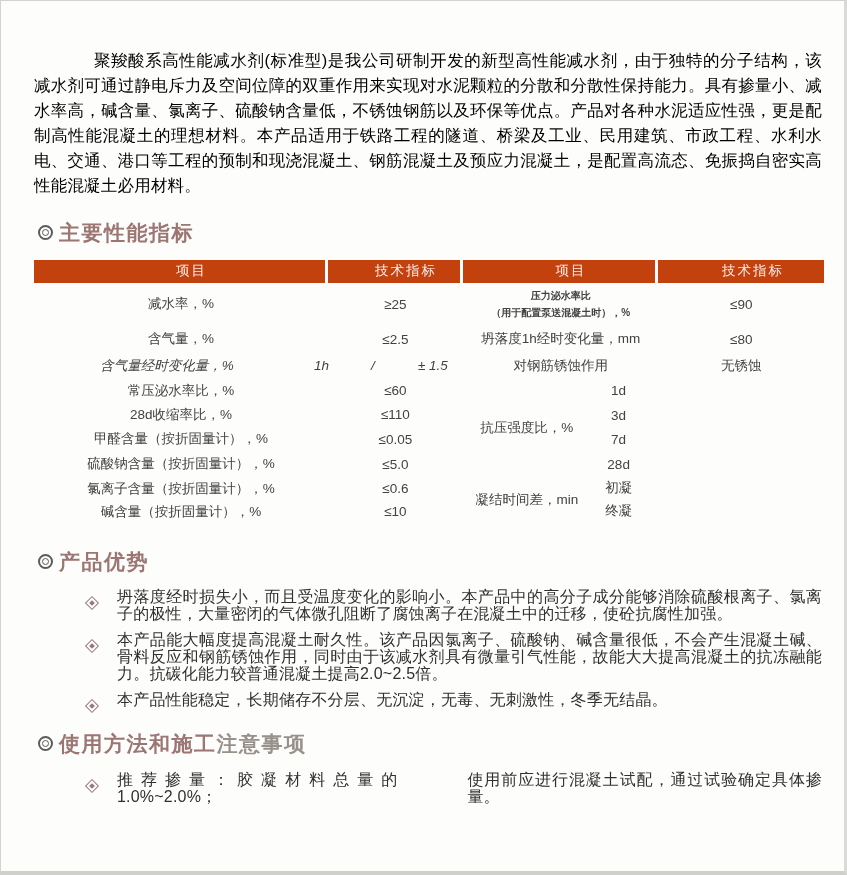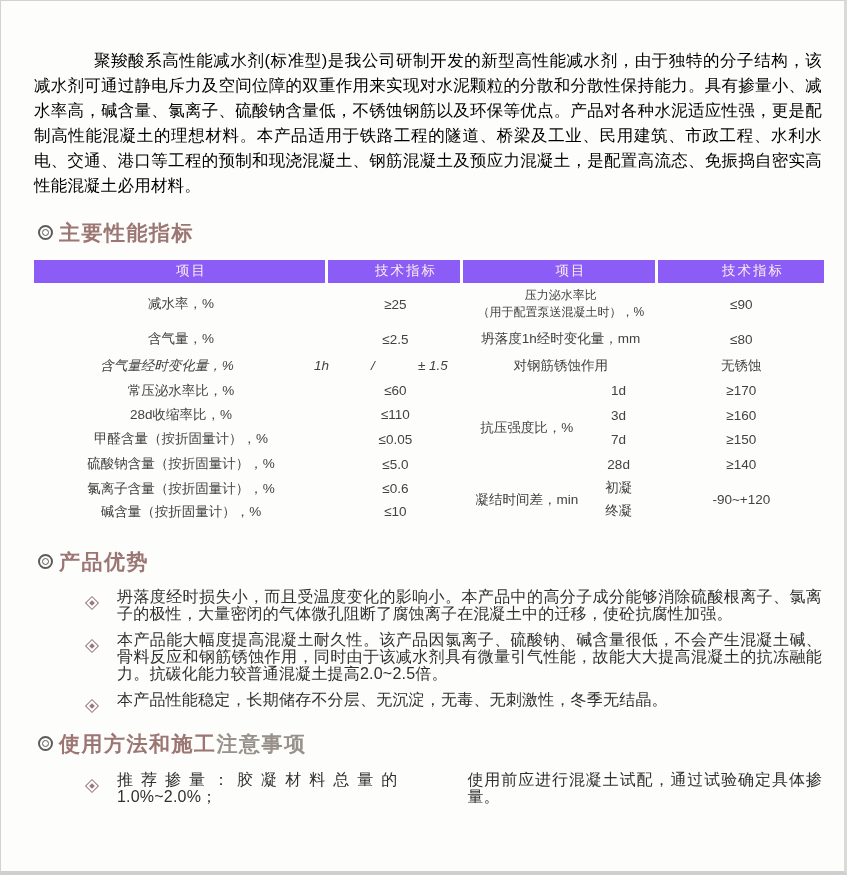--- a/index.html
+++ b/index.html
@@ -44,21 +44,21 @@
   .sec-title{
     font-size:21px;font-weight:bold;
     color:#9b7672;letter-spacing:1.5px;
   }
   .sec-title .fade{color:#98918a;}
   
   .ptable{margin-top:13px;width:790px;font-size:13.5px;color:#424242;}
   .thead{display:flex;height:23px;}
   .th{
     box-sizing:border-box;height:23px;
-    background:#8b5cf6;
+    background:#c2410c;
     color:#faeef0;
     display:flex;align-items:center;justify-content:center;
     font-size:13.5px;letter-spacing:2px;padding-left:24px;
   }
   .th1{width:37.2%;border-right:3px solid #fff;}
   .th2{width:17.1%;border-right:3px solid #fff;}
   .th3{width:24.7%;border-right:3px solid #fff;}
   .th4{width:21.0%;}
   .tbody{display:flex;}
   .half-l{width:54.3%;}
@@ -67,21 +67,21 @@
   .lc1{width:68.5%;display:flex;align-items:center;justify-content:center;text-align:center;}
   .lc2{width:31.5%;display:flex;align-items:center;justify-content:center;}
   .lrow-split{display:flex;align-items:center;font-style:italic;}
   .ls-label{width:62%;text-align:center;}
   .ls-time{width:10%;text-align:center;}
   .ls-slash{width:14%;text-align:center;}
   .ls-val{width:14%;text-align:center;}
   .rrow{display:flex;}
   .rc3{width:54.2%;display:flex;align-items:center;justify-content:center;text-align:center;}
   .rc4{width:45.8%;display:flex;align-items:center;justify-content:center;}
-  .r1-label{line-height:17px;font-size:12px;}
+  .r1-label{line-height:17px;font-size:10px;font-weight:bold;}
   .grp{display:flex;}
   .grp .glabel{flex:1;display:flex;align-items:center;justify-content:center;text-align:center;}
   .grp .gsub{width:56px;margin-right:12px;display:flex;flex-direction:column;}
   .grp .gsub span{flex:1;display:flex;align-items:center;justify-content:center;}
   .grp-vals{display:flex;flex-direction:column;}
   .grp-vals span{flex:1;display:flex;align-items:center;justify-content:center;}
   
   .bullets{margin-top:12px;}
   .bullet{display:flex;margin-bottom:9px;}
   .bullet .dwrap{flex:0 0 auto;width:30px;margin-left:53px;padding-top:10px;}
@@ -189,37 +189,30 @@
         <div class="rrow" style="height:98px">
           <div class="rc3 grp" style="display:flex;align-items:stretch;">
             <div class="glabel">抗压强度比，%</div>
             <div class="gsub">
               <span>1d</span>
               <span>3d</span>
               <span>7d</span>
               <span>28d</span>
             </div>
           </div>
-          <div class="rc4 grp-vals">
-            <span>≥170</span>
-            <span>≥160</span>
-            <span>≥150</span>
-            <span>≥140</span>
-          </div>
         </div>
 
         <div class="rrow" style="height:46px">
           <div class="rc3 grp" style="display:flex;align-items:stretch;">
             <div class="glabel">凝结时间差，min</div>
             <div class="gsub">
               <span>初凝</span>
               <span>终凝</span>
             </div>
           </div>
-          <div class="rc4">-90~+120</div>
         </div>
       </div>
     </div>
   </div>
 
   <div class="sec-head mt-h2">
     <span class="ring"></span>
     <span class="sec-title">产品优势</span>
   </div>
   <div class="bullets">

